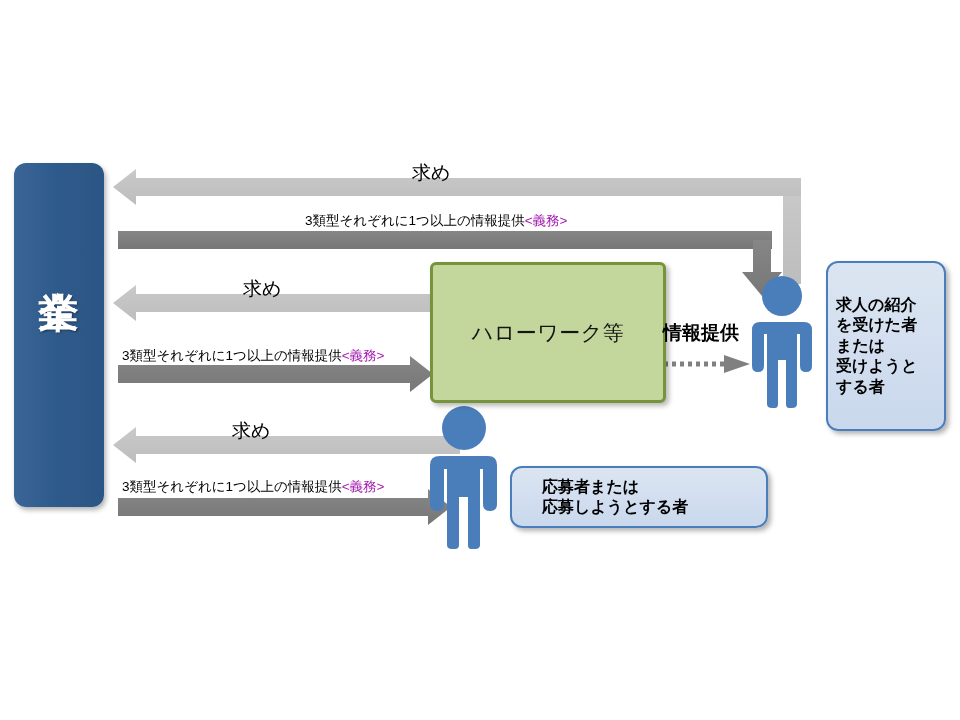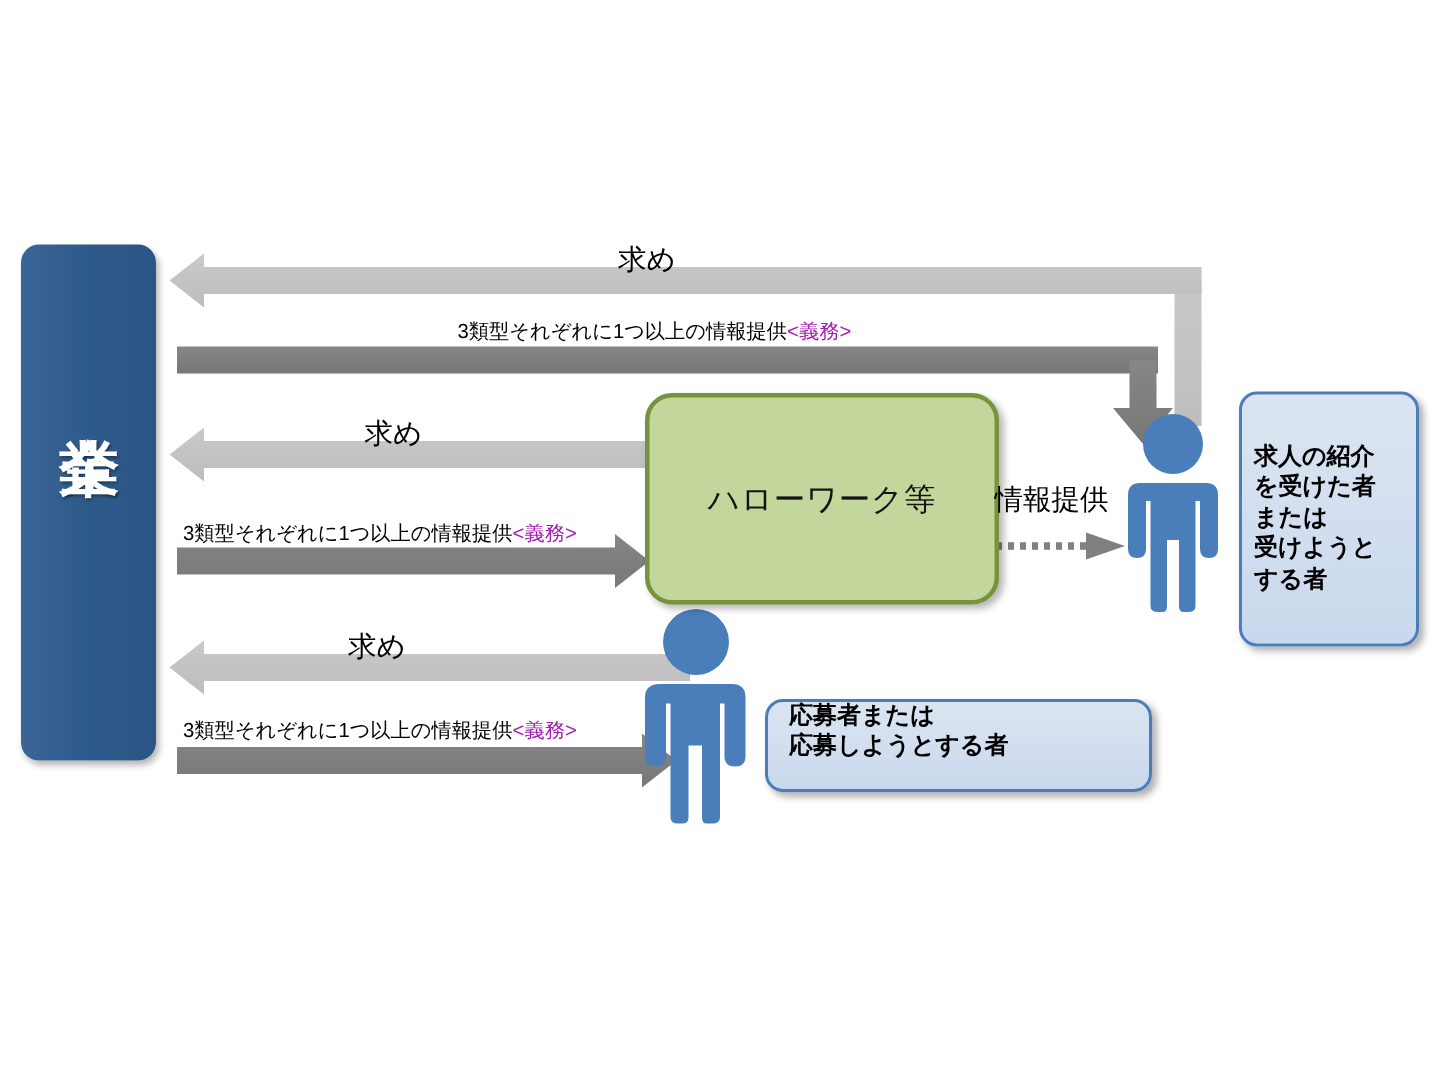--- a/index.html
+++ b/index.html
@@ -55,21 +55,21 @@
 
   
   .hellowork-box {
     position: absolute;
     left: 430px;
     top: 262px;
     width: 230px;
     height: 135px;
     background: #c3d69b;
     border: 3px solid #77933c;
-    border-radius: 18px;
+    border-radius: 6px;
     box-shadow: 3px 3px 5px rgba(0,0,0,0.28);
     display: flex;
     align-items: center;
     justify-content: center;
     z-index: 7;
   }
   .hellowork-label {
     font-size: 21px;
     color: #141414;
     font-weight: normal;
@@ -103,22 +103,23 @@
     justify-content: flex-start;
     padding-left: 8px;
     box-sizing: border-box;
   }
   #callout-applicant {
     left: 510px;
     top: 466px;
     width: 258px;
     height: 62px;
     display: flex;
+    align-items: center;
     justify-content: flex-start;
-    padding-left: 14px;
+    padding-left: 30px;
     box-sizing: border-box;
   }
 
   
   .arrow-label {
     position: absolute;
     font-size: 19px;
     color: #000000;
     white-space: nowrap;
     z-index: 9;
@@ -270,13 +271,13 @@
 <div class="arrow-label small" style="left:122px; top:347px;">
   <span>3類型それぞれに1つ以上の情報提供</span><span class="obligation">&lt;義務&gt;</span>
 </div>
 
 <div class="arrow-label" style="left:232px; top:418px;">求め</div>
 
 <div class="arrow-label small" style="left:122px; top:478px;">
   <span>3類型それぞれに1つ以上の情報提供</span><span class="obligation">&lt;義務&gt;</span>
 </div>
 
-<div class="arrow-label" style="left:663px; top:320px;">情報提供</div>
+<div class="arrow-label" style="left:663px; top:320px;font-weight:bold;">情報提供</div>
 
 </body></html>

